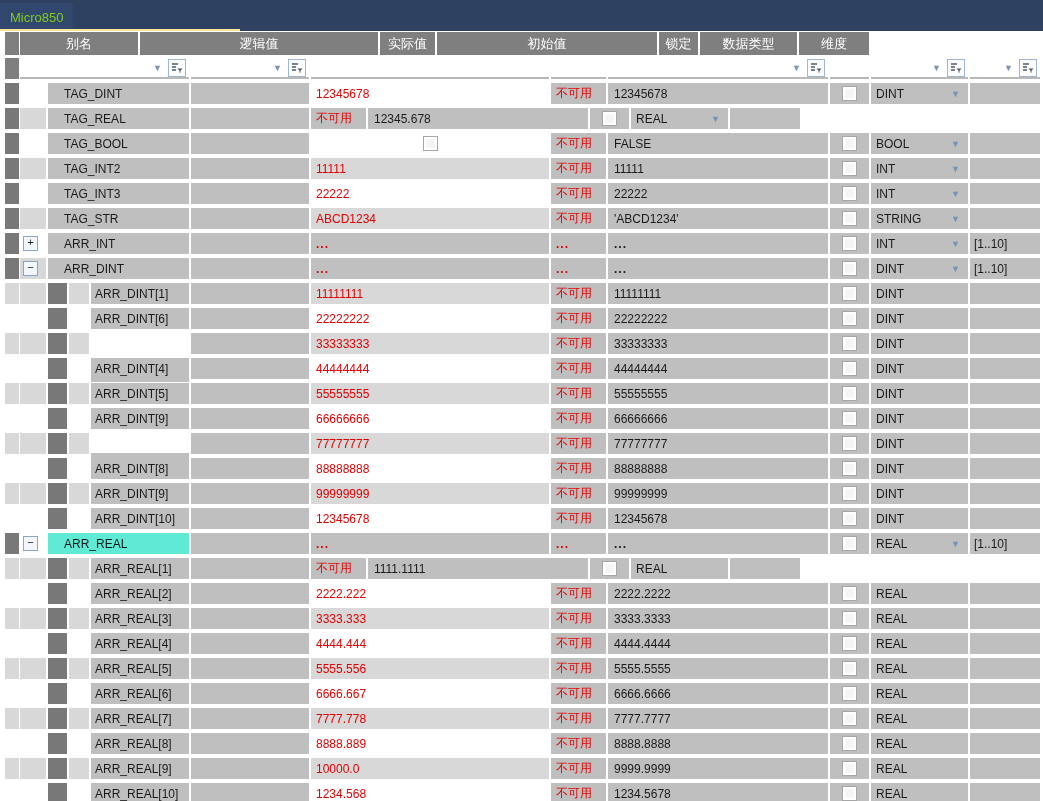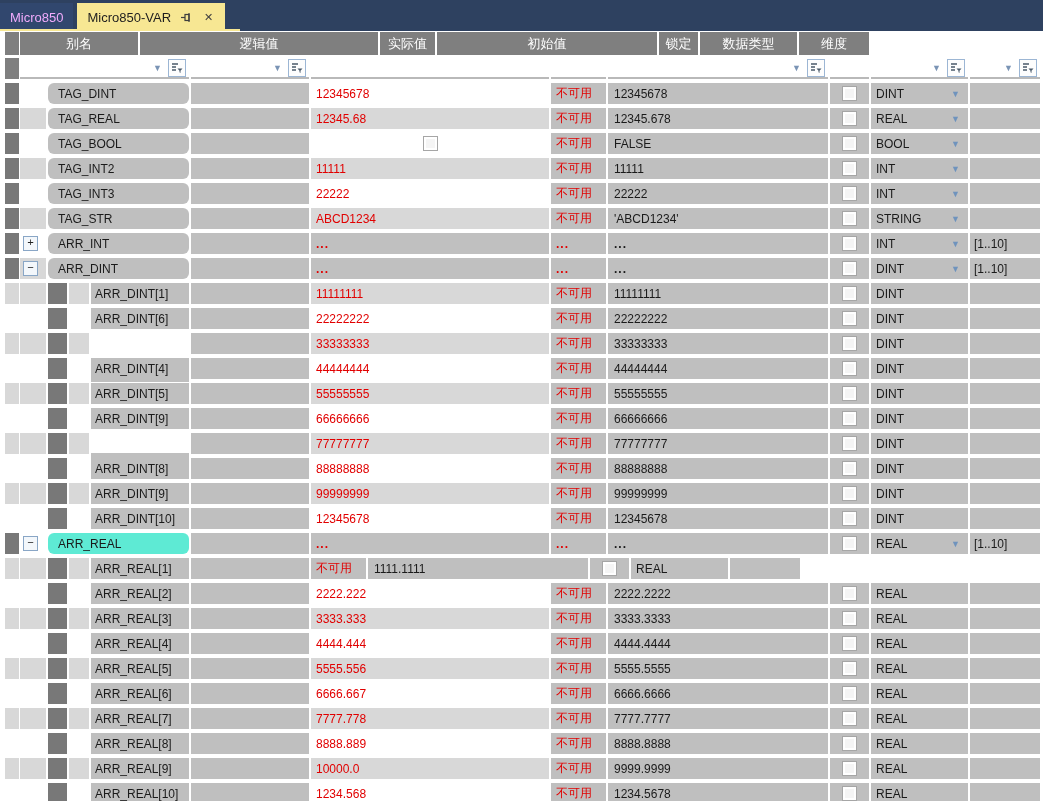--- a/index.html
+++ b/index.html
@@ -3,21 +3,21 @@
 <meta charset="utf-8">
 <style>
   html,body{margin:0;padding:0;background:#fff;}
   .app{width:1043px;height:801px;background:#fff;position:relative;overflow:hidden;
        font-family:"Liberation Sans","DejaVu Sans",sans-serif;font-size:12px;color:#1a1a1a;}
 
   
   .tabbar{height:31px;background:#2e4160;display:flex;align-items:stretch;position:relative;}
   .tabbar .underline{position:absolute;left:0;bottom:0;width:240px;height:2px;background:#f7e793;}
   .tab{display:flex;align-items:center;padding:0 10px;margin-top:3px;cursor:default;}
-  .tab.inactive{background:#31476e;color:#f0abfc;}
+  .tab.inactive{background:#31476e;color:#84cc16;}
   .tab.active{background:#f7e793;color:#1e1e1e;margin-left:4px;}
   .tab .t-label{font-size:13px;}
   .tab .micro-ic{margin-left:9px;width:13px;height:13px;display:inline-flex;align-items:center;justify-content:center;color:#3e3e3e;}
   .tab .micro-ic svg{display:block;}
   .tab .close{font-size:11px;font-weight:bold;color:#3e3e3e;}
 
   
   .grid{position:absolute;left:5px;top:31px;width:1036px;}
   .gr{display:flex;align-items:flex-start;}
   .c{box-sizing:border-box;height:21px;display:flex;align-items:center;overflow:hidden;white-space:nowrap;}
@@ -41,21 +41,21 @@
   .frow .c.gap{background:#7f7f7f;border-bottom:none;}
   .frow .c.plain{border-bottom:2px solid #b9b9b9;}
   .fcaret{color:#7a94b5;font-size:9px;margin-right:6px;}
   .fbtn{width:16px;height:16px;border:1px solid #9cb6d4;background:#fdfdfd;display:inline-flex;align-items:center;justify-content:center;}
   .fbtn svg{display:block;}
 
   
   .brow{height:24px;padding-top:1px;}
   .cell-rowhead{width:14px;margin-right:1px;}
   .cell-expand{width:26px;margin-right:2px;padding-left:3px;}
-  .cell-name{width:141px;margin-right:2px;padding-left:10px;border-radius:6px;}
+  .cell-name{width:141px;margin-right:2px;padding-left:16px;}
   .cell-subhead{width:19px;margin-right:2px;}
   .cell-indent{width:20px;margin-right:2px;}
   .cell-cname{width:98px;margin-right:2px;padding-left:4px;}
   .cell-alias{width:118px;margin-right:2px;}
   .cell-logical{width:238px;margin-right:2px;padding-left:5px;}
   .cell-actual{width:55px;margin-right:2px;padding-left:5px;}
   .cell-initial{width:220px;margin-right:2px;padding-left:6px;}
   .cell-lock{width:39px;margin-right:2px;justify-content:center;}
   .cell-dtype{width:97px;margin-right:2px;padding-left:5px;position:relative;}
   .cell-dim{width:70px;padding-left:4px;}
@@ -73,31 +73,20 @@
 </head>
 <body>
 
 <div class="app">
 
   <div class="tabbar">
     <div class="underline"></div>
     <div class="tab inactive">
       <span class="t-label">Micro850</span>
     </div>
-    <div class="tab active">
-      <span class="t-label">Micro850-VAR</span>
-      <span class="micro-ic">
-        <svg width="11" height="11" viewBox="0 0 11 11">
-            <path d="M0 5.5 h4" stroke="#3e3e3e" stroke-width="1.2" fill="none"></path>
-            <rect x="4" y="2.5" width="4" height="6" fill="none" stroke="#3e3e3e" stroke-width="1.2"></rect>
-            <path d="M8 1 v9" stroke="#3e3e3e" stroke-width="1.2"></path>
-          </svg>
-      </span>
-      <span class="micro-ic close">✕</span>
-    </div>
   </div>
 
   <div class="grid">
 
     <div class="gr hrow">
       <div class="c h-rowhead bg-dark"></div>
       <div class="c h-alias">别名</div>
       <div class="c h-logical">逻辑值</div>
       <div class="c h-actual">实际值</div>
       <div class="c h-initial">初始值</div>
@@ -184,23 +173,20 @@
           </div>
           <div class="c cell-dim" style="background: rgb(191, 191, 191);"></div>
         </div>
         <div class="gr brow">
           <div class="c cell-rowhead" style="background: rgb(120, 120, 120);"></div>
           <div class="c cell-expand" style="background: rgb(216, 216, 216);"></div>
           <div class="c cell-name" style="background: rgb(191, 191, 191);">
             <span>TAG_REAL</span>
           </div>
           <div class="c cell-alias" style="background: rgb(191, 191, 191);"></div>
-          <div class="c cell-logical" style="background: rgb(216, 216, 216);">
-            <span class="red">12345.68</span>
-          </div>
           <div class="c cell-actual" style="background: rgb(191, 191, 191);">
             <span class="red">不可用</span>
           </div>
           <div class="c cell-initial" style="background: rgb(191, 191, 191);">
             <span>12345.678</span>
           </div>
           <div class="c cell-lock" style="background: rgb(191, 191, 191);">
             <span class="chk"></span>
           </div>
           <div class="c cell-dtype" style="background: rgb(191, 191, 191);">

